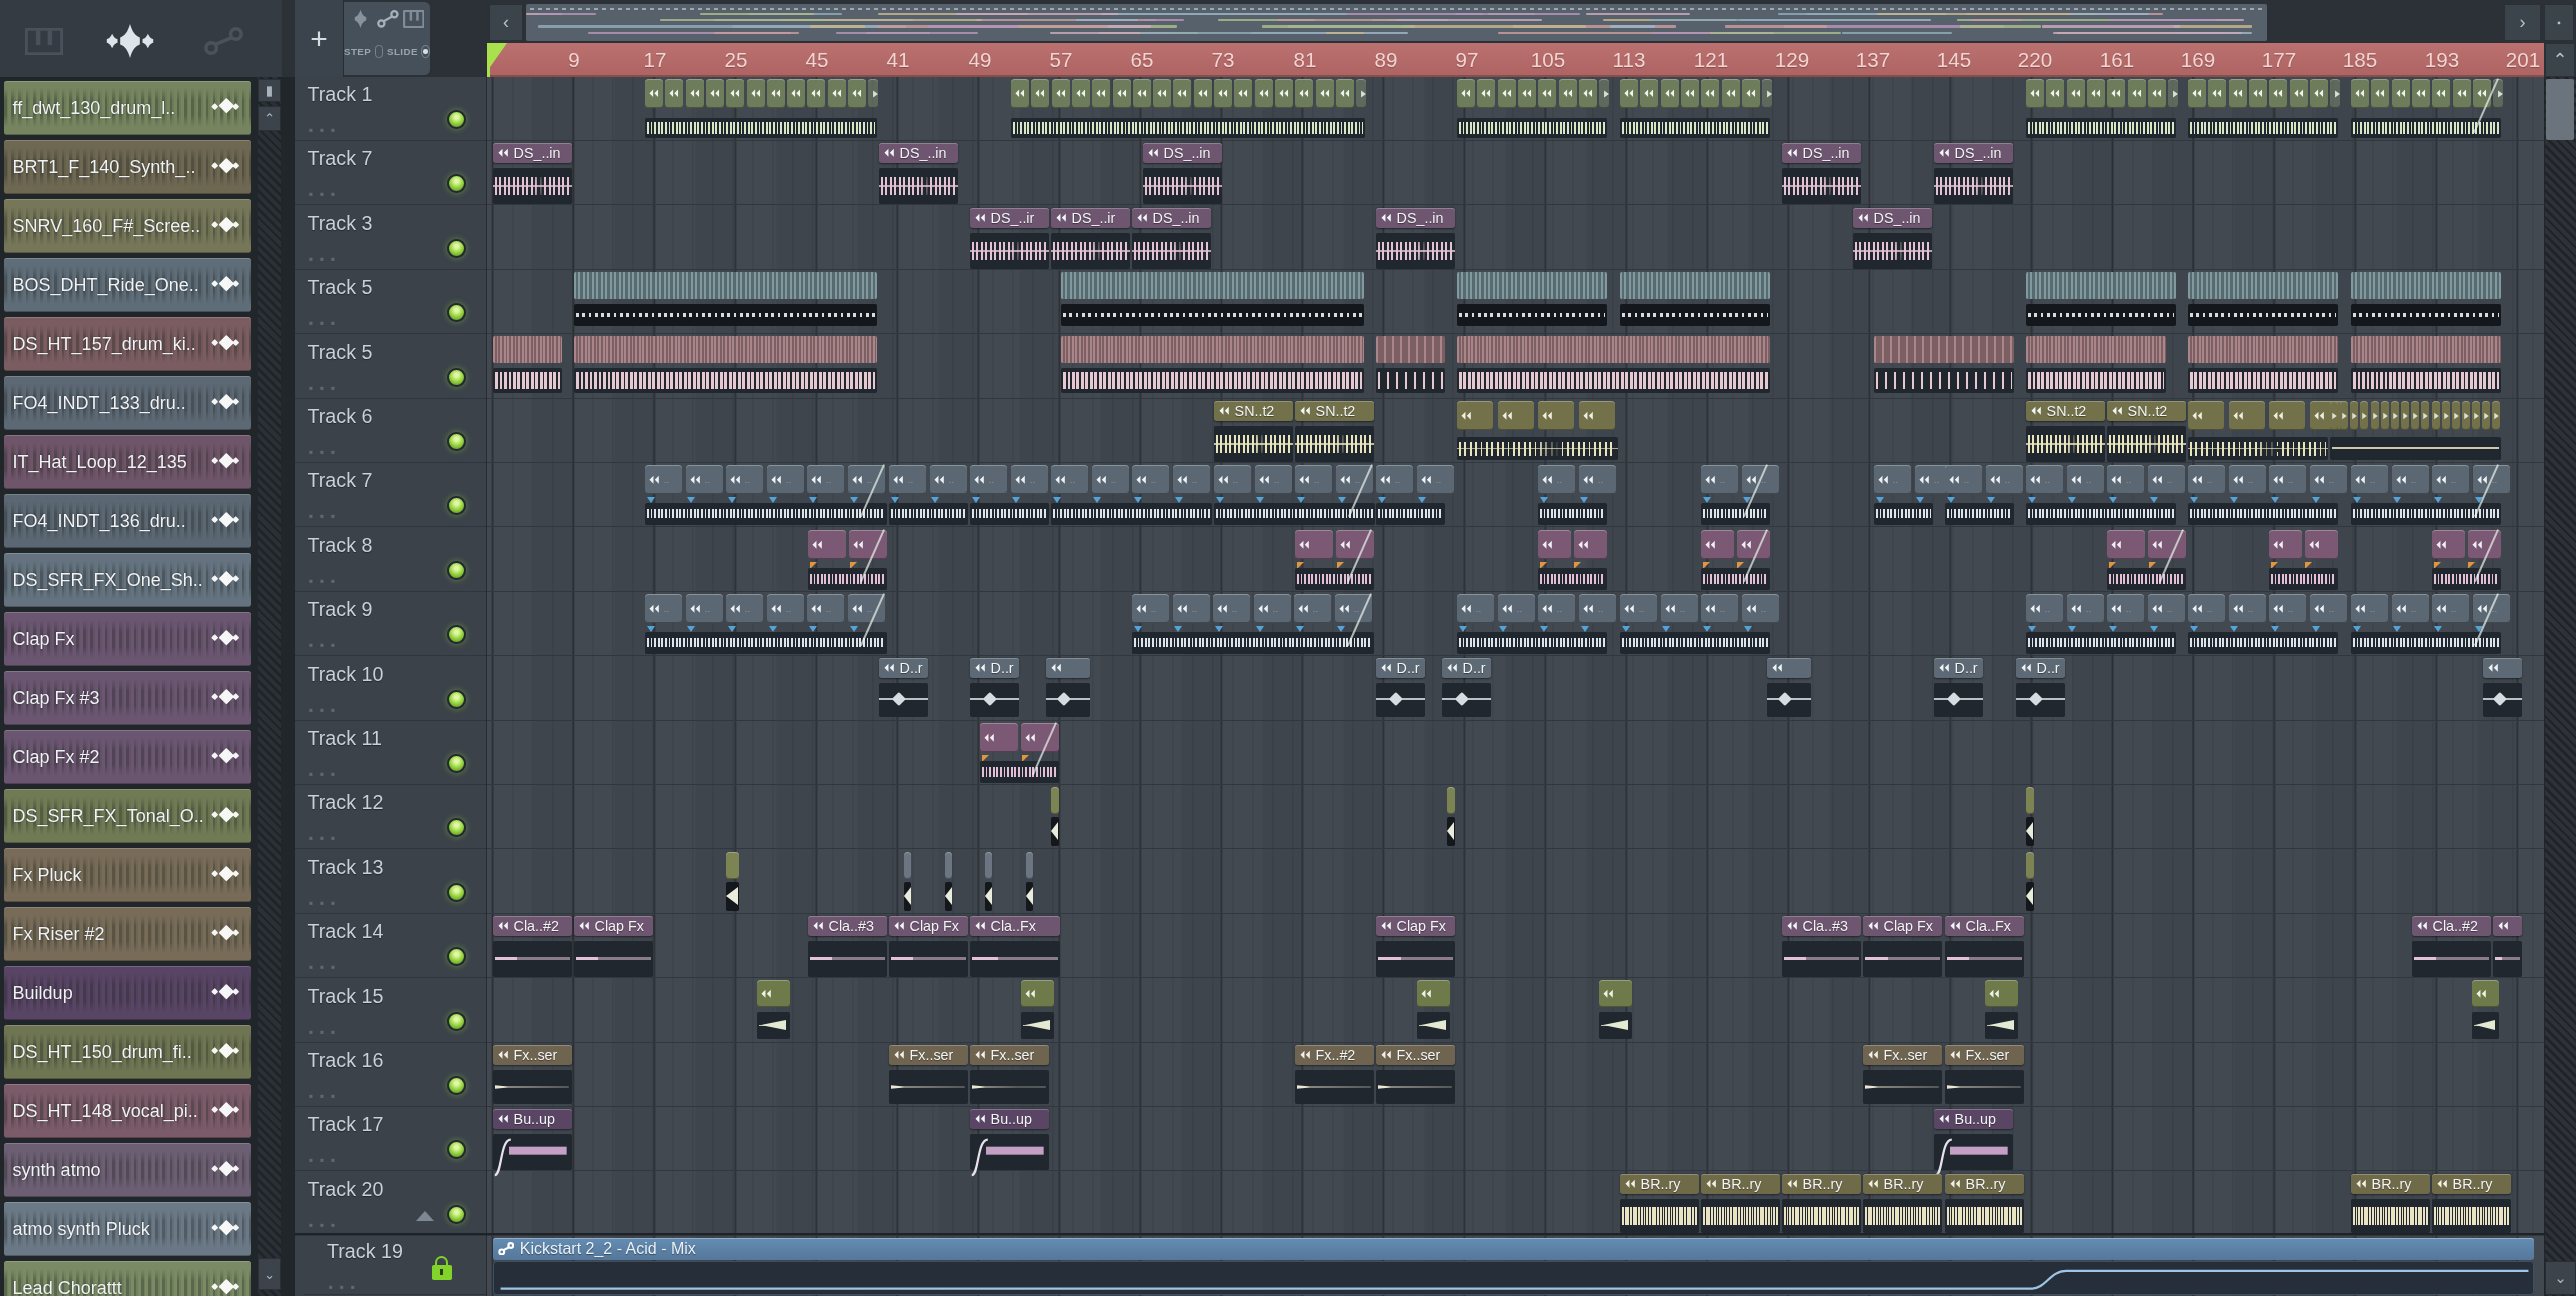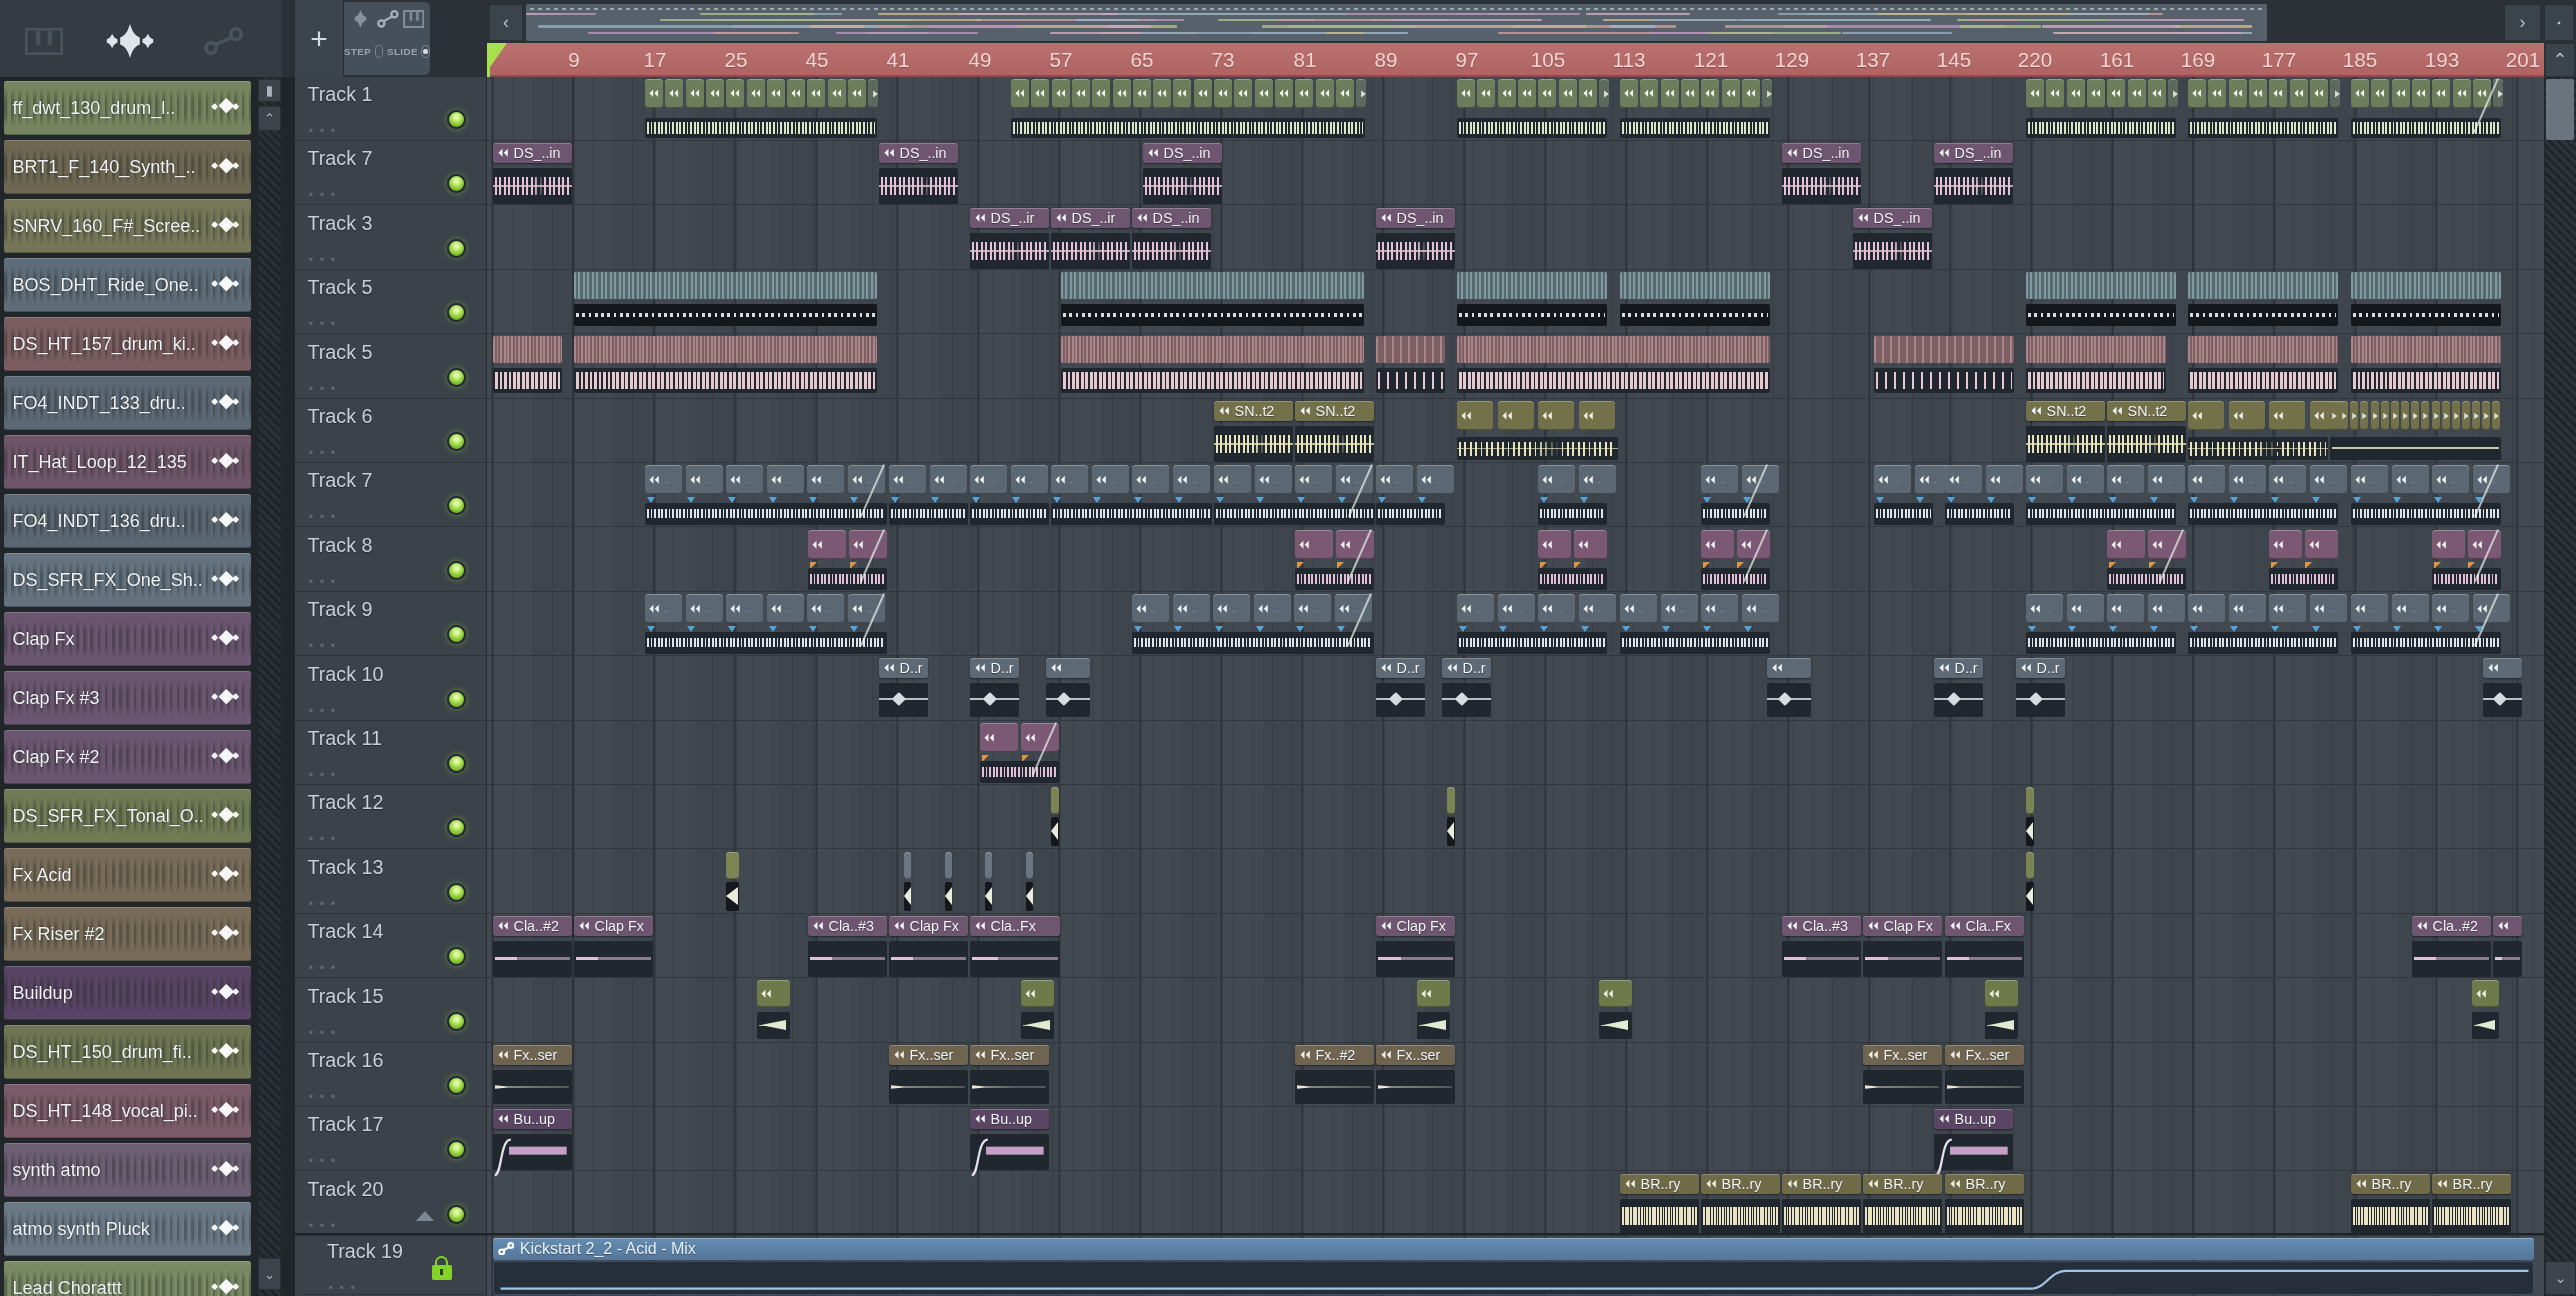--- a/index.html
+++ b/index.html
@@ -226,21 +226,21 @@
         <div class="wv"></div>
     <span class="lbl">DS_SFR_FX_Tonal_O..</span>
     <span class="spark">
           <i class="c"></i>
           <i class="l"></i>
           <i class="r"></i>
         </span>
       </div>
       <div class="chip" style="top: 771px; background: rgb(120, 108, 89);">
         <div class="wv"></div>
-    <span class="lbl">Fx Acid</span>
+    <span class="lbl">Fx Pluck</span>
     <span class="spark">
           <i class="c"></i>
           <i class="l"></i>
           <i class="r"></i>
         </span>
       </div>
       <div class="chip" style="top: 830px; background: rgb(120, 108, 89);">
         <div class="wv"></div>
     <span class="lbl">Fx Riser #2</span>
     <span class="spark">

